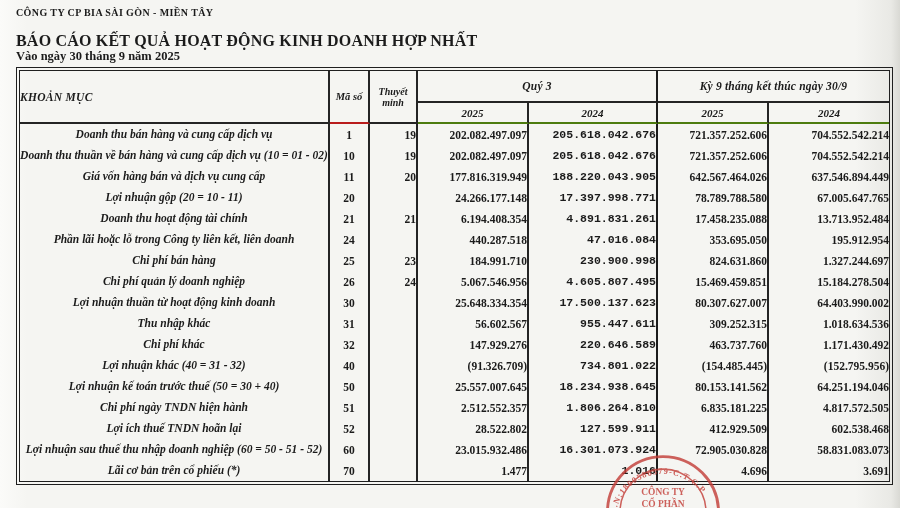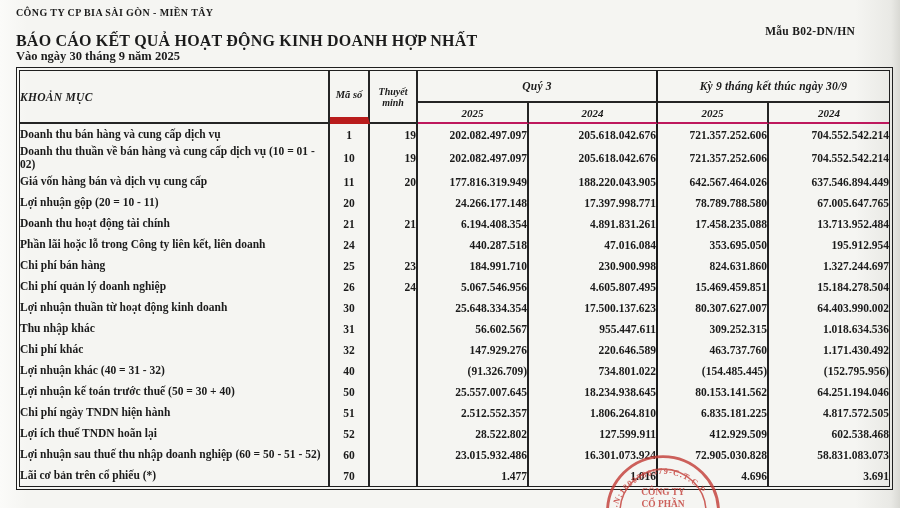--- a/index.html
+++ b/index.html
@@ -26,45 +26,44 @@
   }
   .report th,.report td{
     padding:0;font-weight:bold;vertical-align:middle;overflow:hidden;
   }
   
   .vr{border-right:2px solid #242424;}
   .vrg{border-right:2px solid #1c1c1c;} 
   
   .report thead th{font-style:italic;}
   .hl{text-align:left;padding-left:26px;font-size:11.5px;border-bottom:2px solid #242424;letter-spacing:.3px;margin-left:33px;}
-  .hc{font-size:10.5px;text-align:center;border-bottom:7px solid #b91c1c;}
+  .hc{font-size:10.5px;text-align:center;border-bottom:2px solid #b91c1c;}
   .hn{font-size:10px;text-align:center;line-height:11px;border-bottom:2px solid #242424;margin-left:43px;}
   .hg{height:30px;font-size:11.5px;text-align:center;border-bottom:2px solid #242424;letter-spacing:.2px;}
-  .hy{height:19px;font-size:11px;text-align:center;border-bottom:2px solid #be185d;}
+  .hy{height:19px;font-size:11px;text-align:center;border-bottom:2px solid #4d7c0f;}
   
   .report tbody td{height:21px;font-size:11.5px;}
-  .c-label{text-align:left;padding-left:26px;padding-right:8px;line-height:13px;}
+  .c-label{text-align:center;padding-left:26px;padding-right:8px;line-height:13px;font-style:italic;}
   .c-code{text-align:center;}
   .c-note{text-align:right;}
   .c-num{text-align:right;}
   .p1{padding-right:4px;}
-  .p2{padding-right:3px;}
+  .p2{padding-right:3px;font-family:Liberation Mono, monospace;}
   .p3{padding-right:5px;margin-top:24px;}
   .p4{padding-right:2px;}
   .stamp{left:596px;top:453px;width:134px;height:120px;opacity:.82;}
   .stamp text{font-family:"Liberation Serif","DejaVu Serif",serif;font-weight:bold;}
 </style>
 </head>
 <body>
 
 <div class="abs company">CÔNG TY CP BIA SÀI GÒN - MIỀN TÂY</div>
 <div class="abs title">BÁO CÁO KẾT QUẢ HOẠT ĐỘNG KINH DOANH HỢP NHẤT</div>
 <div class="abs rdate">Vào ngày 30 tháng 9 năm 2025</div>
 <div class="abs formbox">
-  <div class="formcode">Mẫu B02-DN/HN</div>
 </div>
 
 <table class="report">
   <colgroup>
     <col style="width:310px">
       <col style="width:40px">
       <col style="width:48px">
     <col style="width:111px">
       <col style="width:129px">
       <col style="width:111px">

